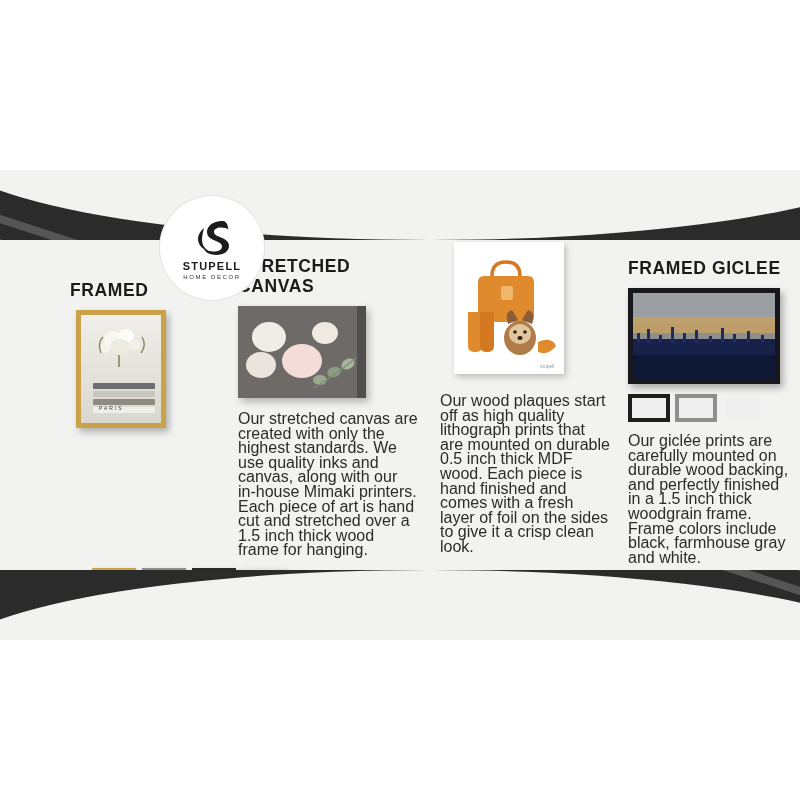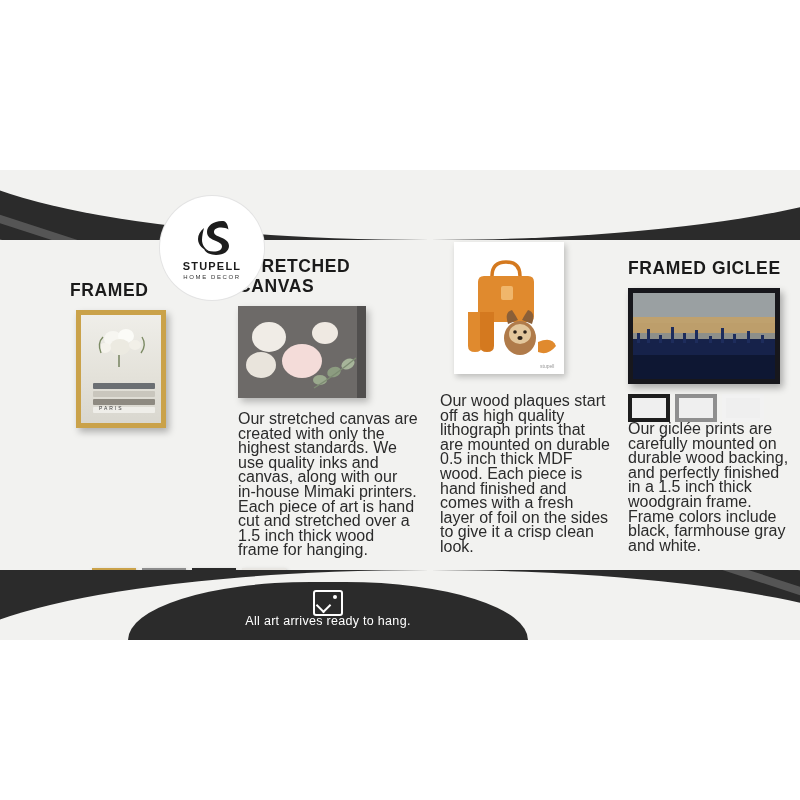--- a/index.html
+++ b/index.html
@@ -118,21 +118,21 @@
   #col4{left:628px;top:88px;width:180px;}
   .giclee-art{
     position:relative;width:152px;height:96px;margin:10px 0 0 0;
     background:#17171c;padding:5px;box-sizing:border-box;
     box-shadow:3px 4px 7px rgba(0,0,0,.3);
   }
   .giclee-inner{width:100%;height:100%;position:relative;overflow:hidden;
     background:linear-gradient(#7d8892 0%,#9a9a8e 28%,#c9a86a 46%,#2d3a57 62%,#12203f 100%);}
   .frame-swatches{display:flex;gap:5px;margin-top:10px;}
   .fsw{width:42px;height:28px;box-sizing:border-box;border:4px solid #222;background:#efefef;}
-  #c4-desc{width:168px;}
+  #c4-desc{margin-top:12px;width:168px;}
 
   
   .ribbon{
     position:absolute;left:128px;bottom:0;width:400px;height:58px;
     background:#2b2b2b;border-top-left-radius:220px 70px;border-top-right-radius:220px 70px;
     display:flex;align-items:flex-end;justify-content:center;
     z-index:5;
   }
   .ribbon-text{color:#fff;font-size:12.5px;letter-spacing:.3px;margin-bottom:12px;}
   .ribbon-icon{
@@ -293,19 +293,15 @@
     <div class="panel-swoosh-bottom">
       <div class="stripes-right">
         <i style="right:-120px;bottom:6px;transform:rotate(18deg);"></i>
         <i style="right:-140px;bottom:24px;transform:rotate(18deg);background:#6a6a6a;"></i>
         <i style="right:-160px;bottom:42px;transform:rotate(18deg);background:#777;"></i>
         <i style="right:-180px;bottom:60px;transform:rotate(18deg);background:#4a4a4a;"></i>
       </div>
       <div class="swoosh-mask-bottom"></div>
     </div>
 
-    <div class="ribbon">
-      <div class="ribbon-icon"></div>
-      <div class="ribbon-text">All art arrives ready to hang.</div>
-    </div>
 
   </div>
 </div>
 
 </body></html>

